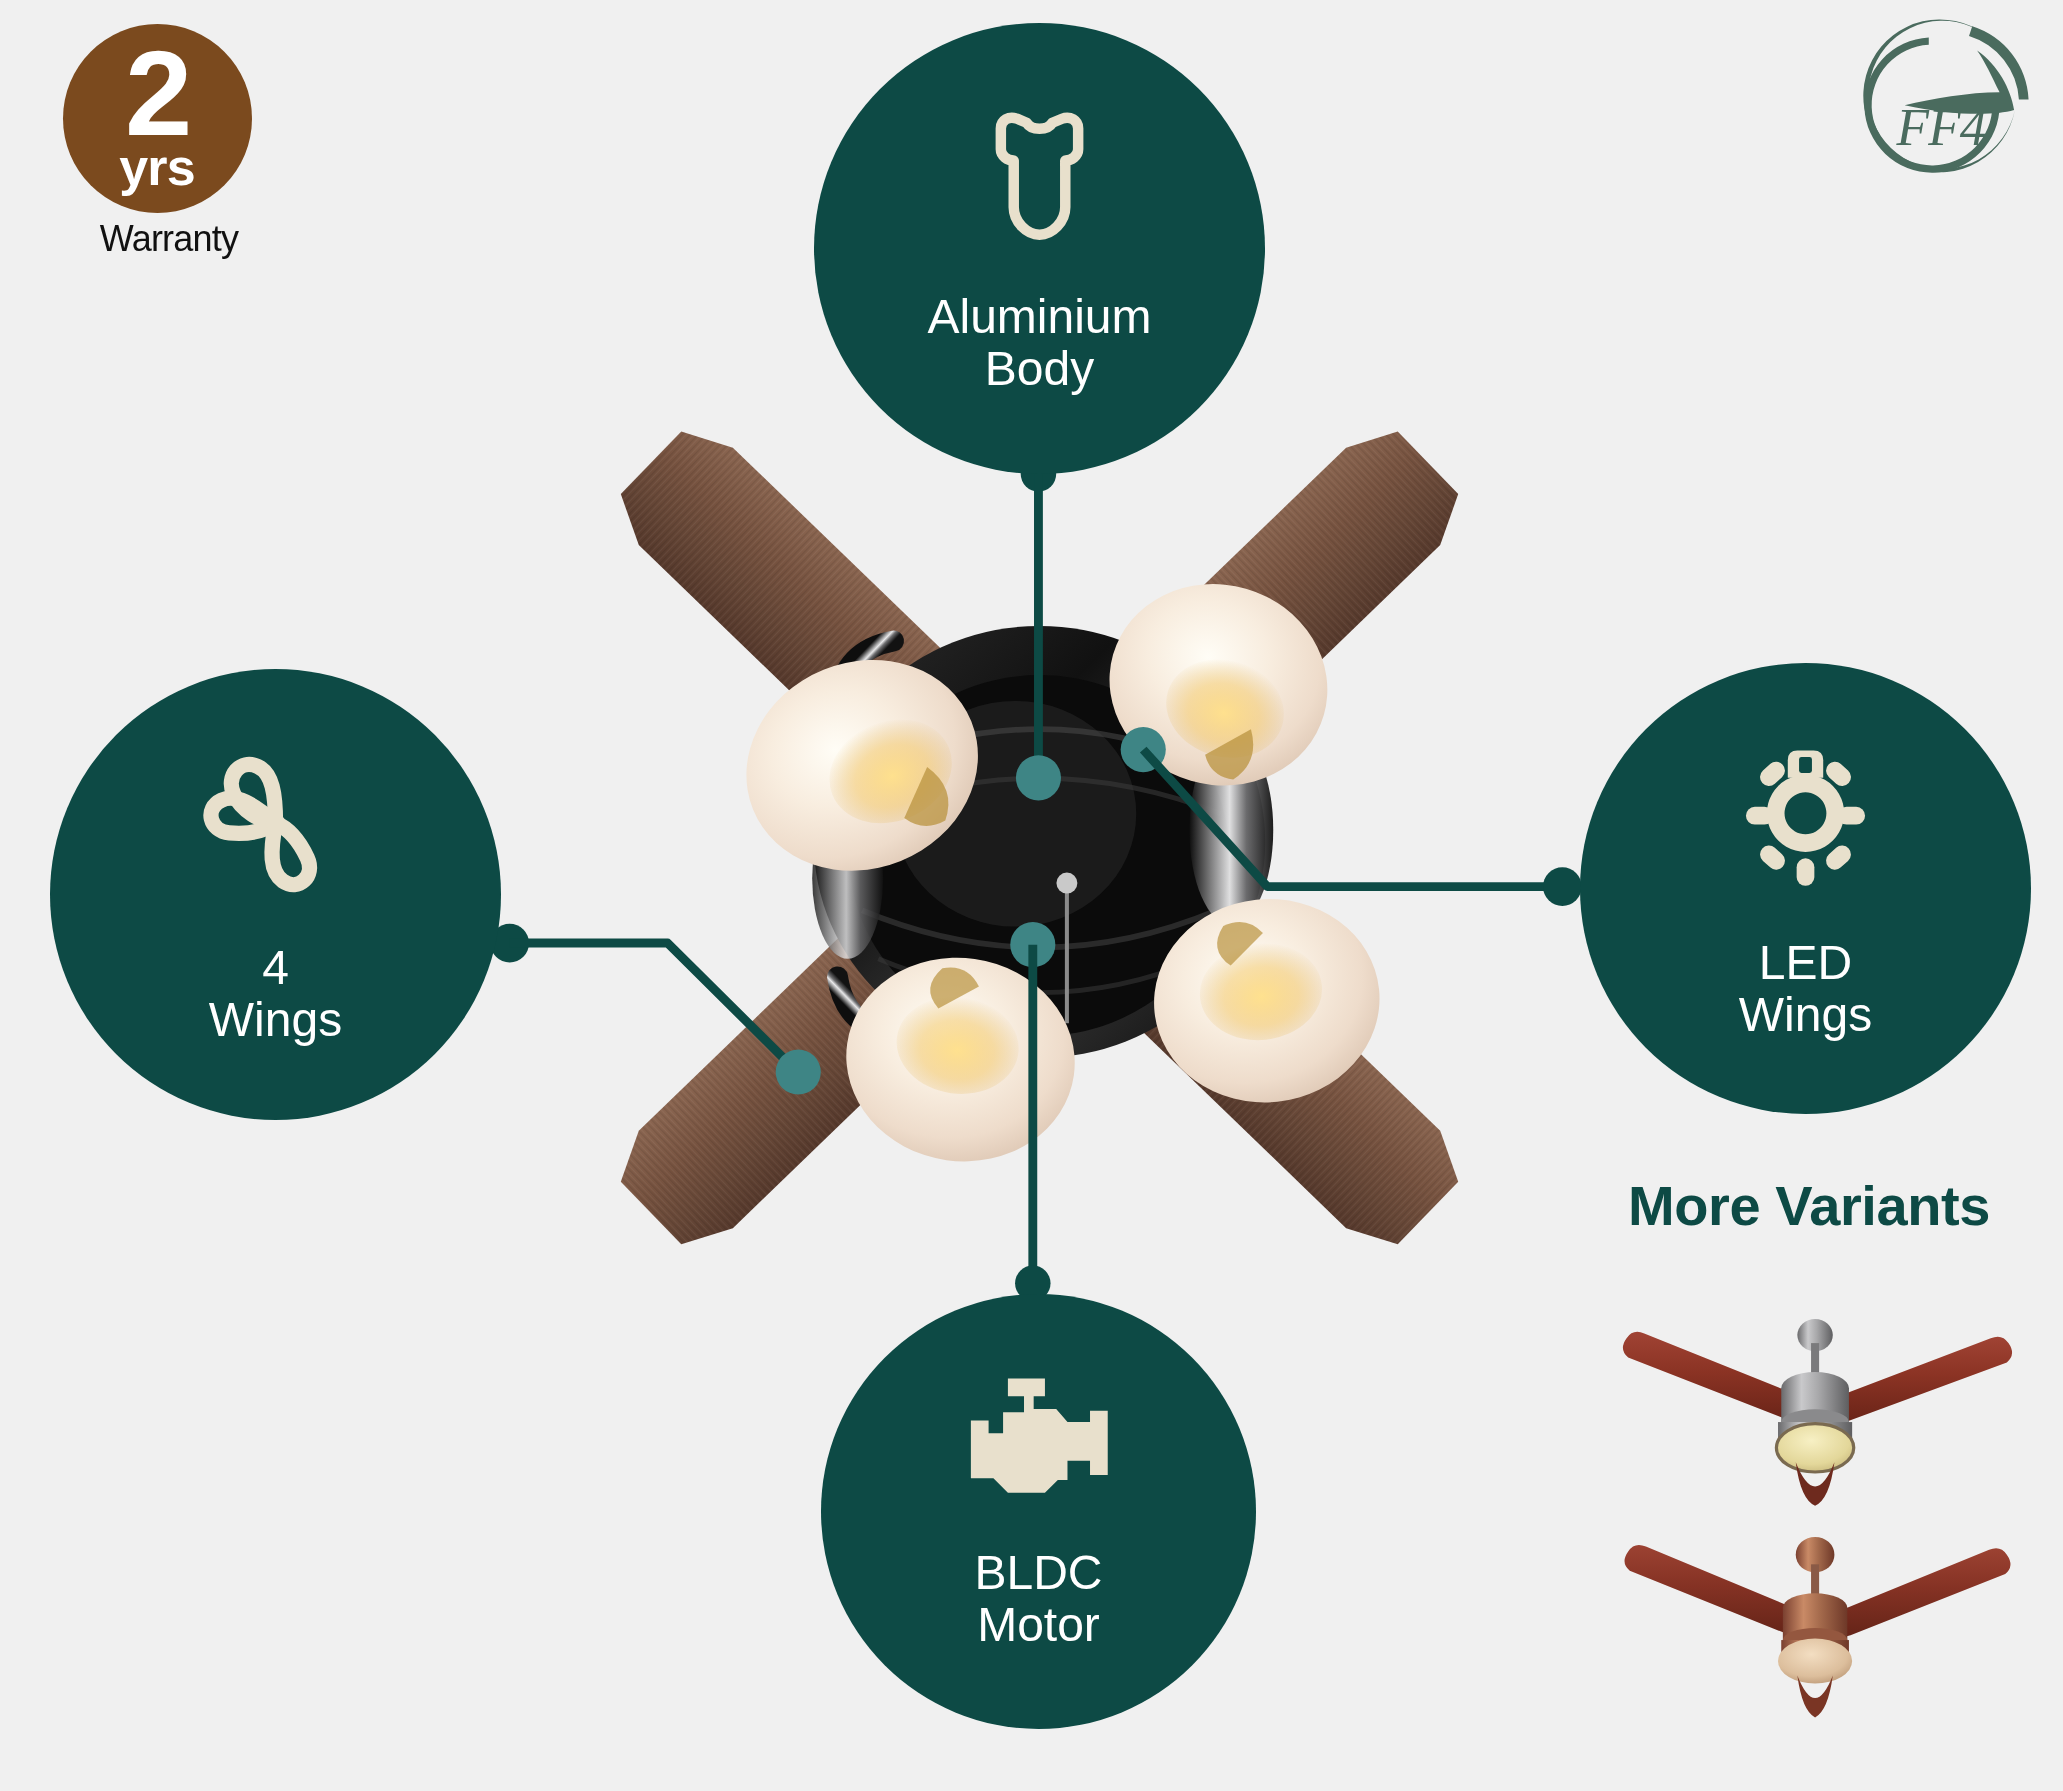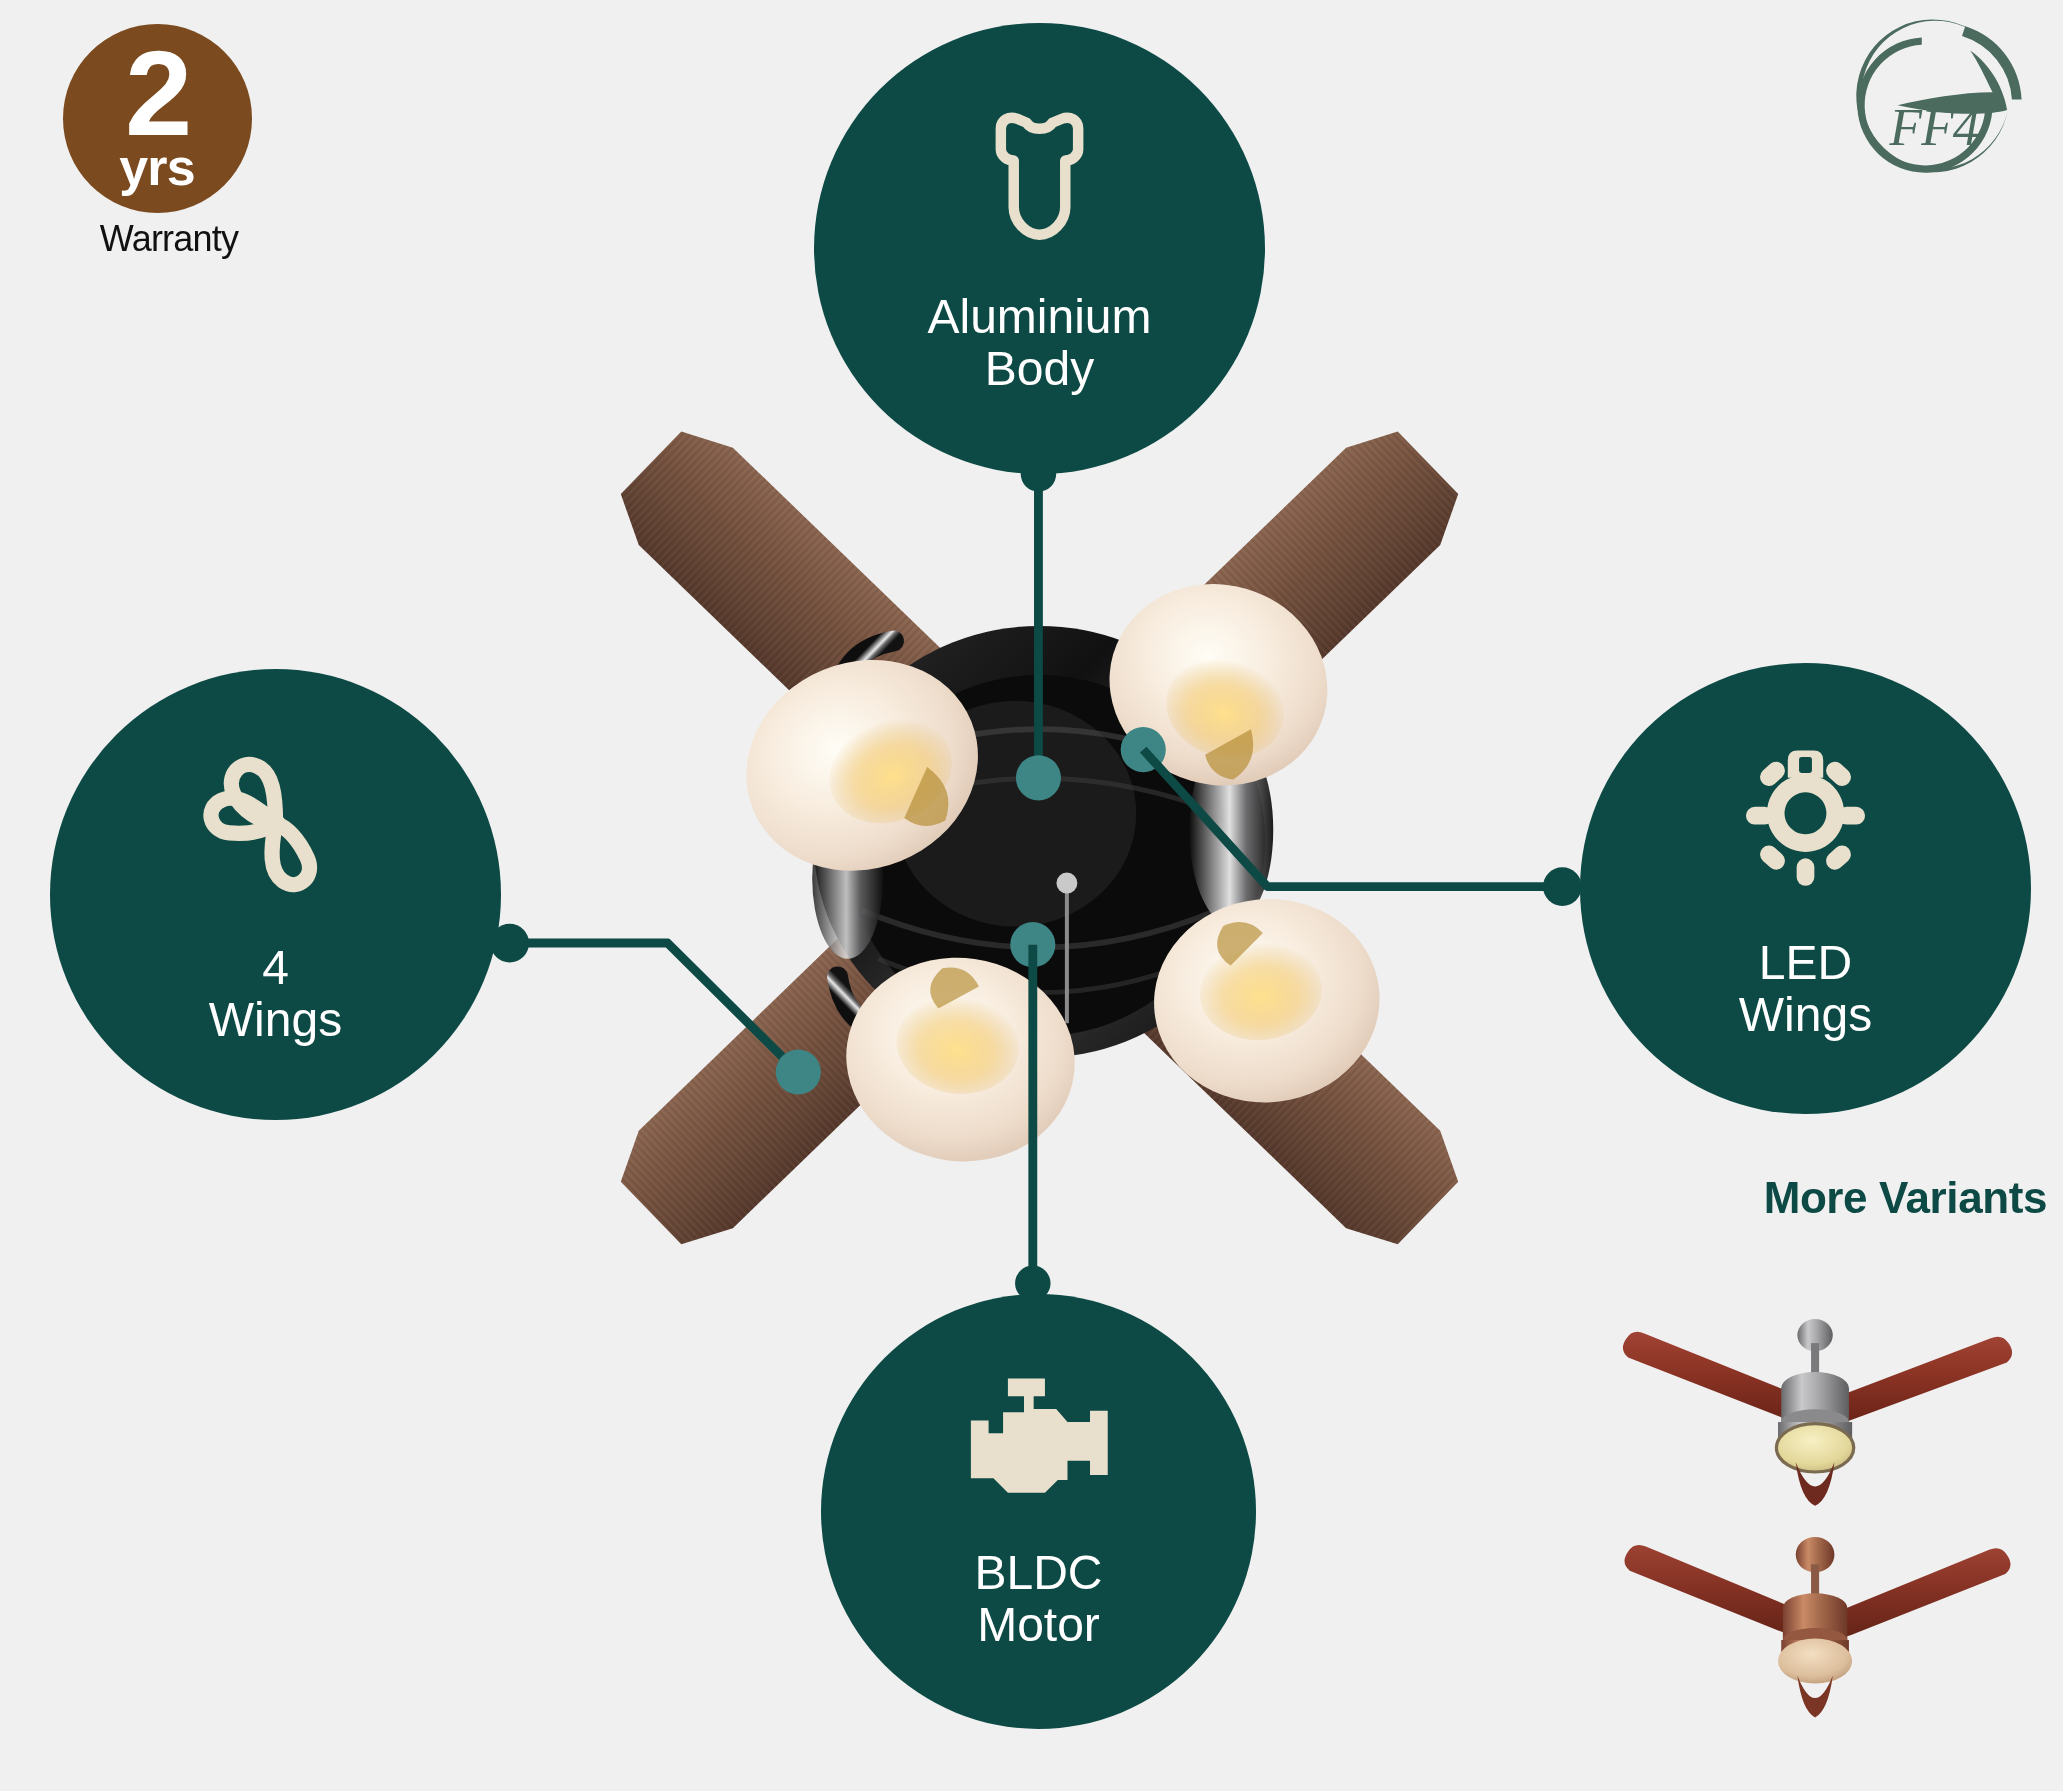--- a/index.html
+++ b/index.html
@@ -29,21 +29,21 @@
     color:#fff; font-size:52px; font-weight:700;
     margin-top:-13px; letter-spacing:-0.8px;
   }
   #warranty-label {
     color:#111; font-size:36px; font-weight:400;
     margin-top:4.8px; text-align:center; width:242px;
     letter-spacing:-0.8px;
   }
 
   
-  #brand-logo { position:absolute; right:34px; top:14.5px; width:210px; height:169px; }
+  #brand-logo { position:absolute; right:27px; top:14.5px; width:210px; height:169px; }
 
   
   .feature-circle {
     position:absolute; border-radius:50%;
     background:#0D4A45;
     display:flex; flex-direction:column;
     align-items:center; justify-content:center;
     color:#fff;
     gap:16px;
   }
@@ -78,22 +78,22 @@
   #main-fan {
     position:absolute; left:451px; top:314px;
     width:1177px; height:1072px;
   }
 
   
   #more-variants {
     position:absolute; left:1628px; top:1173px; width:419px;
   }
   #more-variants-title {
-    font-size:44px; font-weight:700; color:#0D4A45;
-    letter-spacing:-0.4px; text-align:right;
+    font-size:56px; font-weight:700; color:#0D4A45;
+    letter-spacing:-0.4px; text-align:left;
   }
   .variant-thumb { width:427px; height:210px; margin-top:3.2px; }
   #variant-1 { position:absolute; left:1604px; top:1306px; }
   #variant-2 { position:absolute; left:1604px; top:1524px; }
 </style>
 </head>
 <body>
 
 <div id="warranty-badge">
   <div id="warranty-circle">

